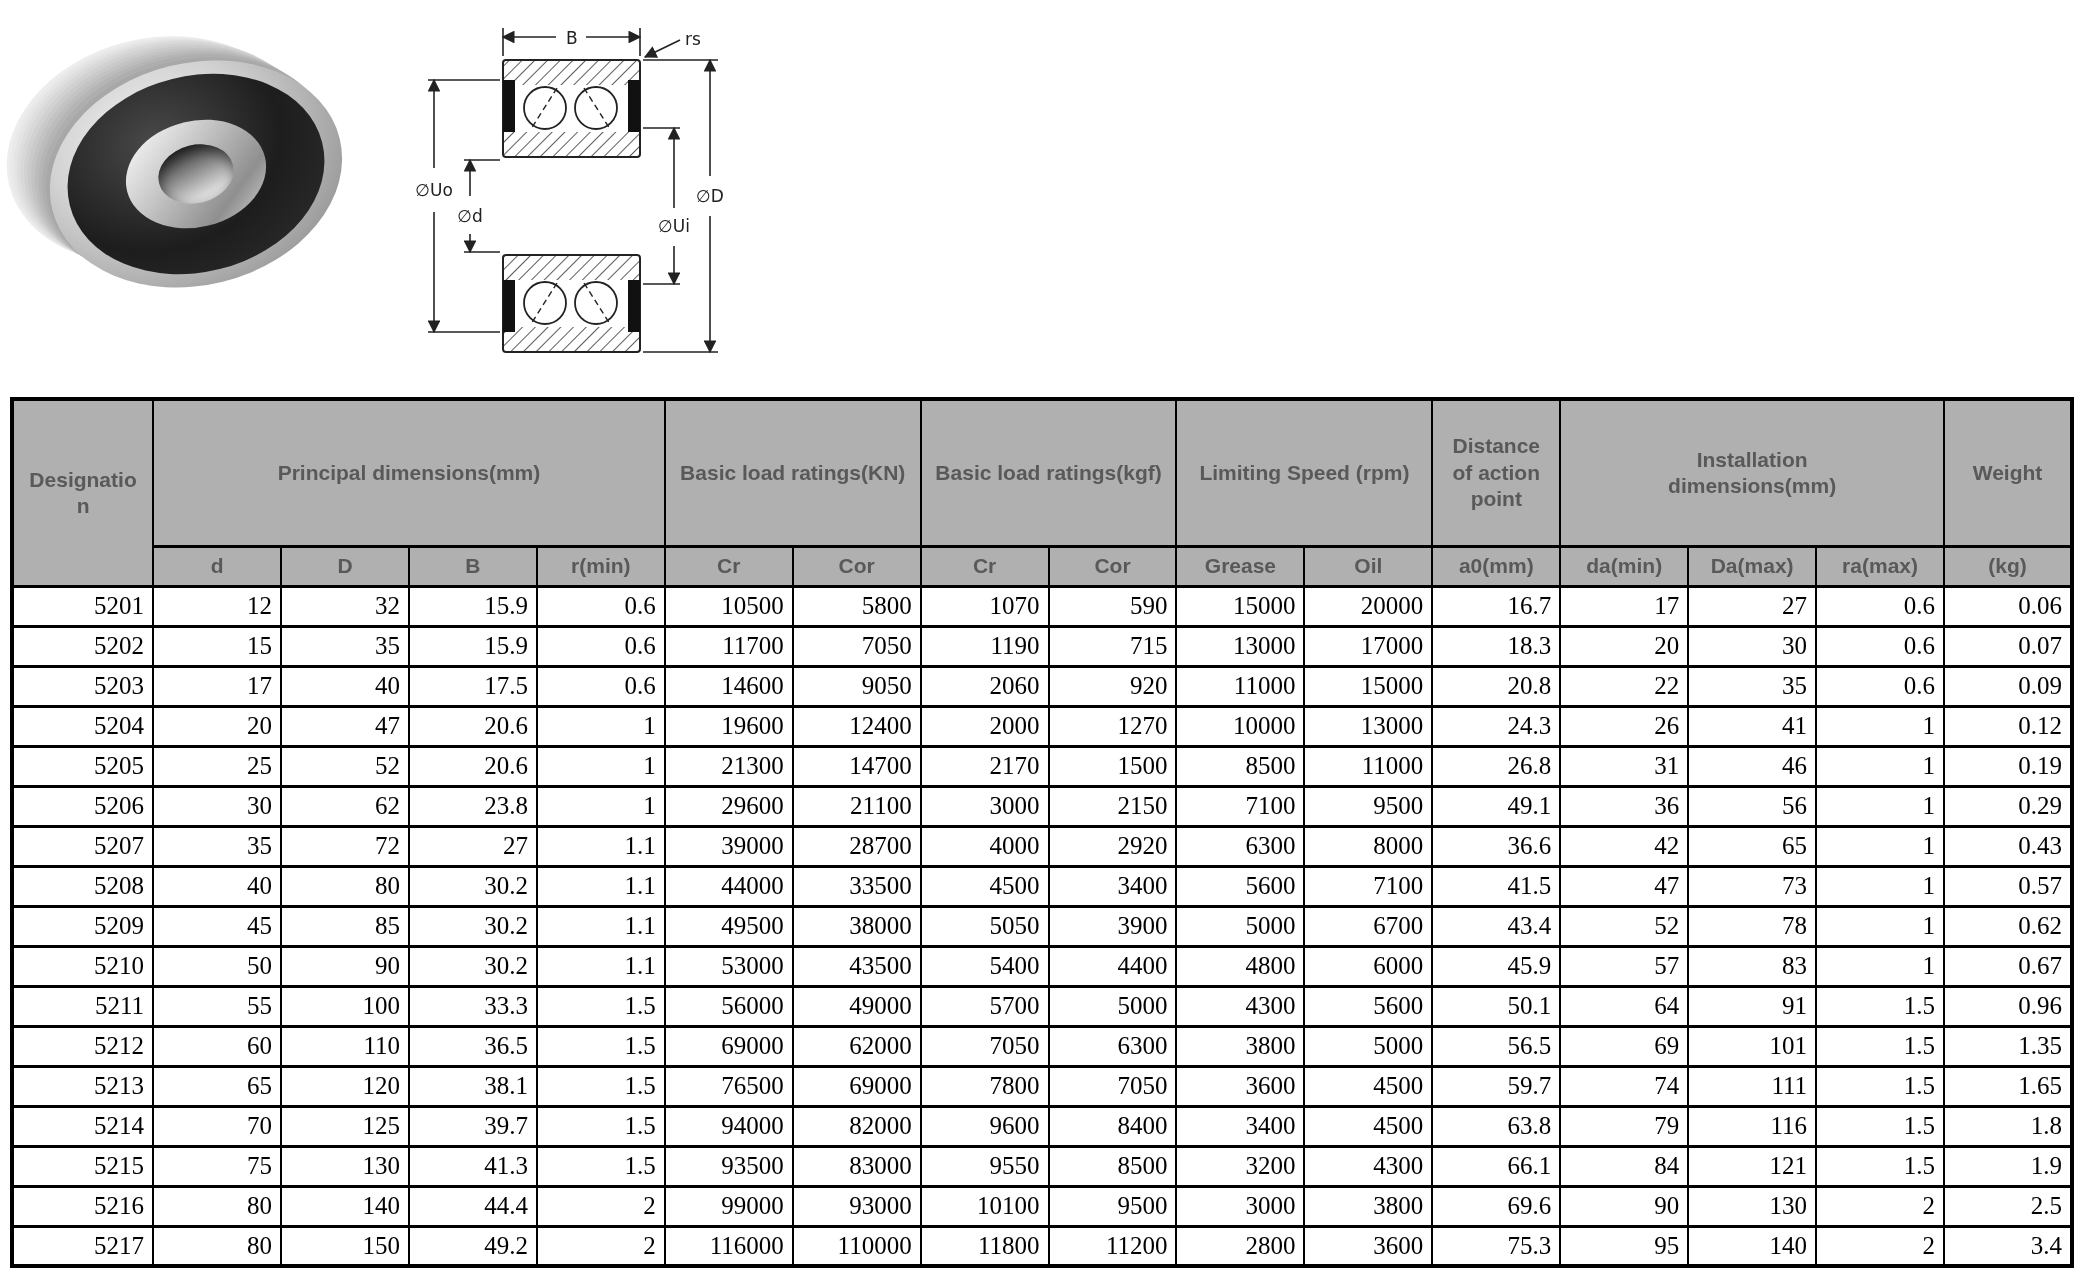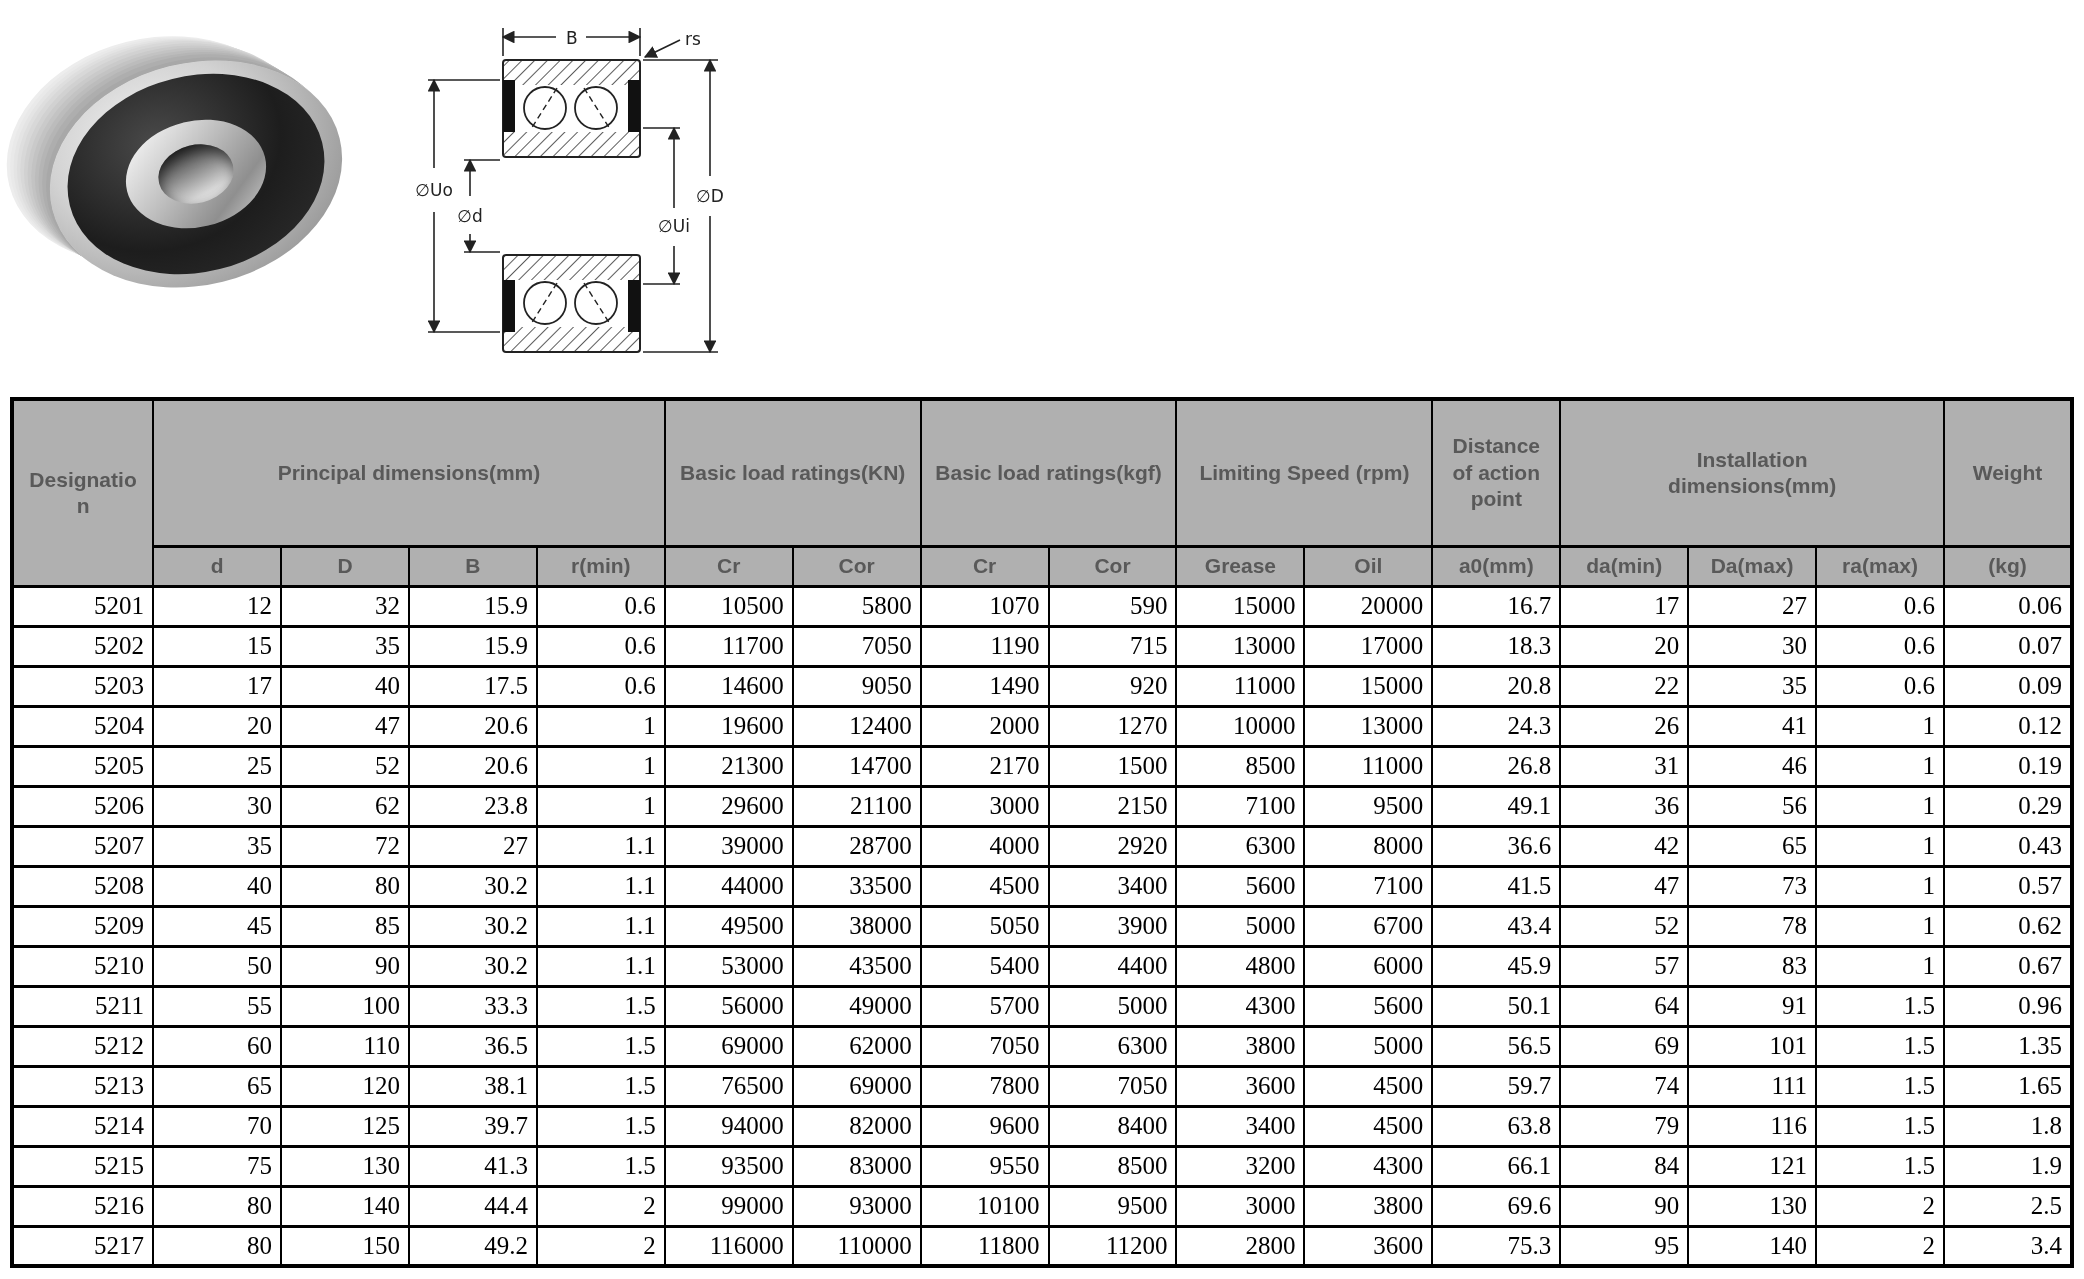--- a/index.html
+++ b/index.html
@@ -217,21 +217,21 @@
         <td>0.07</td>
       </tr>
       <tr>
         <td>5203</td>
         <td>17</td>
         <td>40</td>
         <td>17.5</td>
         <td>0.6</td>
         <td>14600</td>
         <td>9050</td>
-        <td>1490</td>
+        <td>2060</td>
         <td>920</td>
         <td>11000</td>
         <td>15000</td>
         <td>20.8</td>
         <td>22</td>
         <td>35</td>
         <td>0.6</td>
         <td>0.09</td>
       </tr>
       <tr>

